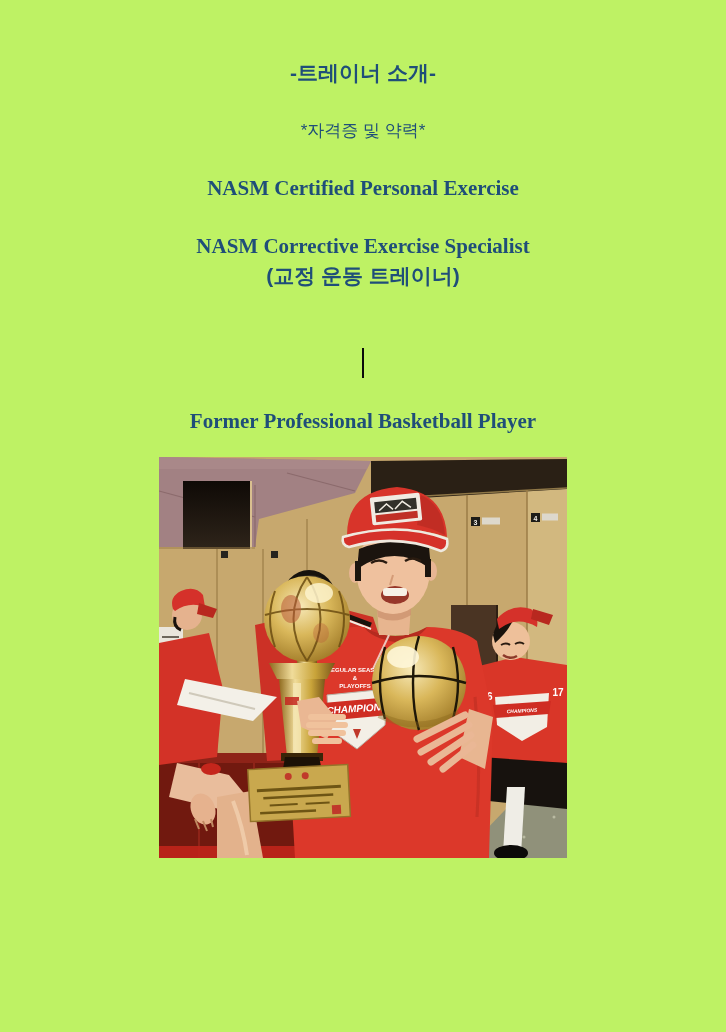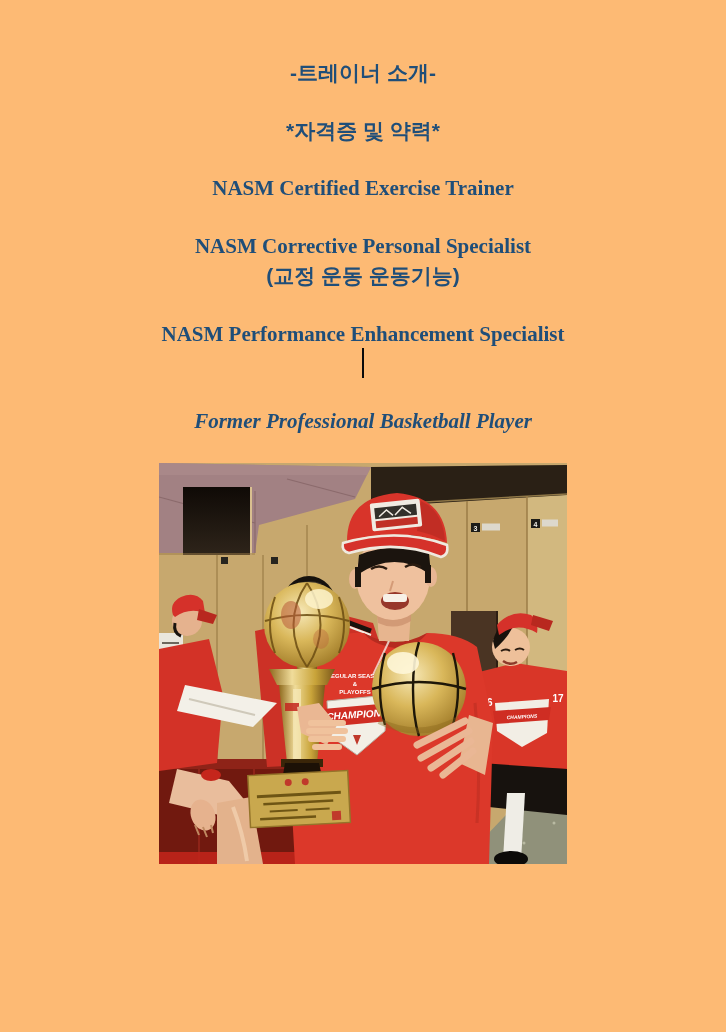--- a/index.html
+++ b/index.html
@@ -1,49 +1,49 @@
 <!DOCTYPE html>
 <html><head>
 <meta charset="utf-8">
 <style>
   html,body{margin:0;padding:0;background:#ffffff;}
   body{width:726px;height:1032px;font-family:"Liberation Serif","DejaVu Serif",serif;}
-  .page{position:relative;width:726px;height:1032px;background:#fdba74;overflow:hidden;}
+  .page{position:relative;width:726px;height:1032px;background:#bef264;overflow:hidden;}
   .doc-text{padding-top:58px;text-align:center;color:#1f4e79;}
   .doc-text p{margin:0 0 29px 0;line-height:29px;font-size:21px;font-weight:bold;}
   .ko{font-family:"Liberation Sans","DejaVu Sans",sans-serif;}
   .en{font-family:"Liberation Serif","DejaVu Serif",serif;}
-  p.section-header{font-weight:bold;font-size:21px;}
-  p.last{margin-bottom:27px;font-style:italic;}
+  p.section-header{font-weight:normal;font-size:17px;}
+  p.last{margin-bottom:21px;}
   .caret{display:inline-block;width:2px;height:30px;background:#0a0a0a;vertical-align:middle;margin:-4px 1px 0 0;}
   .photo-wrap{width:408px;height:401px;margin:0 auto;line-height:0;}
   svg text{font-family:"Liberation Sans","DejaVu Sans",sans-serif;}
 </style>
 </head>
 <body>
 
 <div class="page">
   <div class="doc-text">
 
     <p class="ko">-트레이너 소개-</p>
 
 
     <p class="ko section-header">*자격증 및 약력*</p>
 
     <p>
-      <span class="en">NASM Certified Exercise Trainer</span><br>
+      <span class="en">NASM Certified Personal Exercise</span><br>
     </p>
 
     <p>
-      <span class="en">NASM Corrective Personal Specialist</span><br>
-      <span class="ko">(교정 운동 운동기능)</span>
+      <span class="en">NASM Corrective Exercise Specialist</span><br>
+      <span class="ko">(교정 운동 트레이너)</span>
     </p>
 
     <p>
-      <span class="en">NASM Performance Enhancement Specialist</span><br>
+      <br>
       <span class="caret"></span>
     </p>
 
     <p class="last">
       <span class="en">Former Professional Basketball Player</span><br>
     </p>
 
     <div class="photo-wrap">
       <svg width="408" height="401" viewBox="0 0 408 401">
         <defs>

